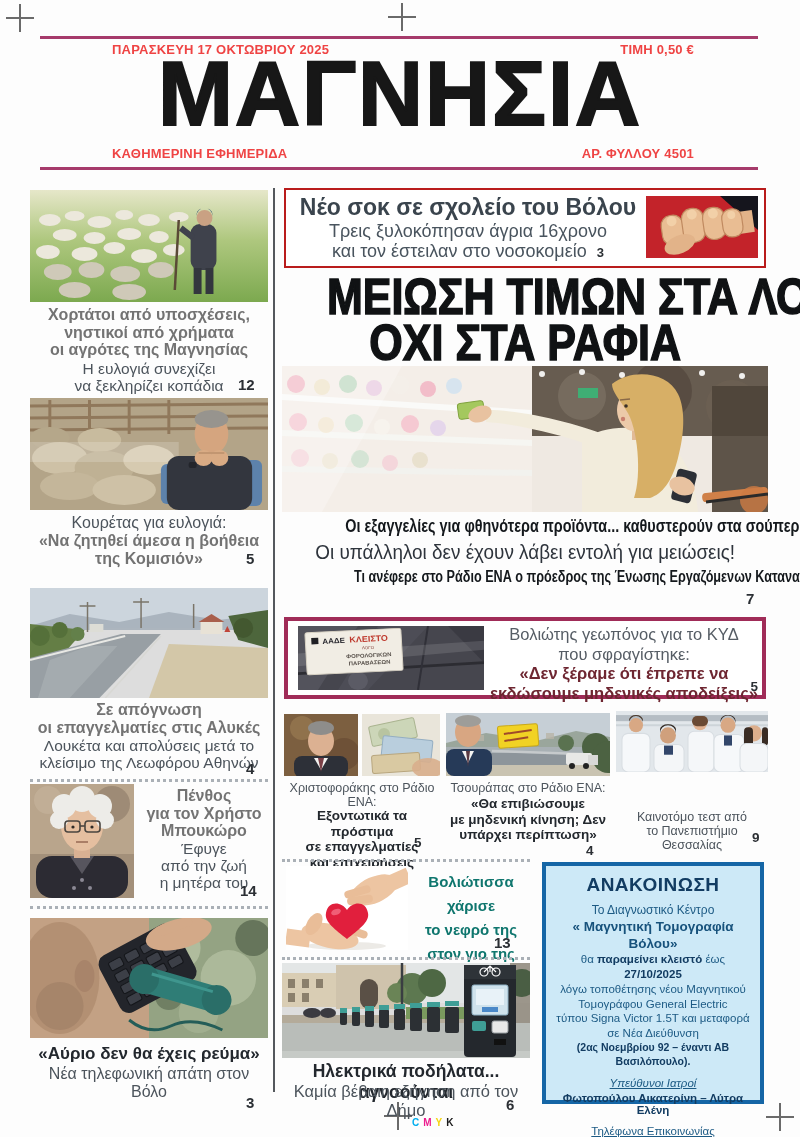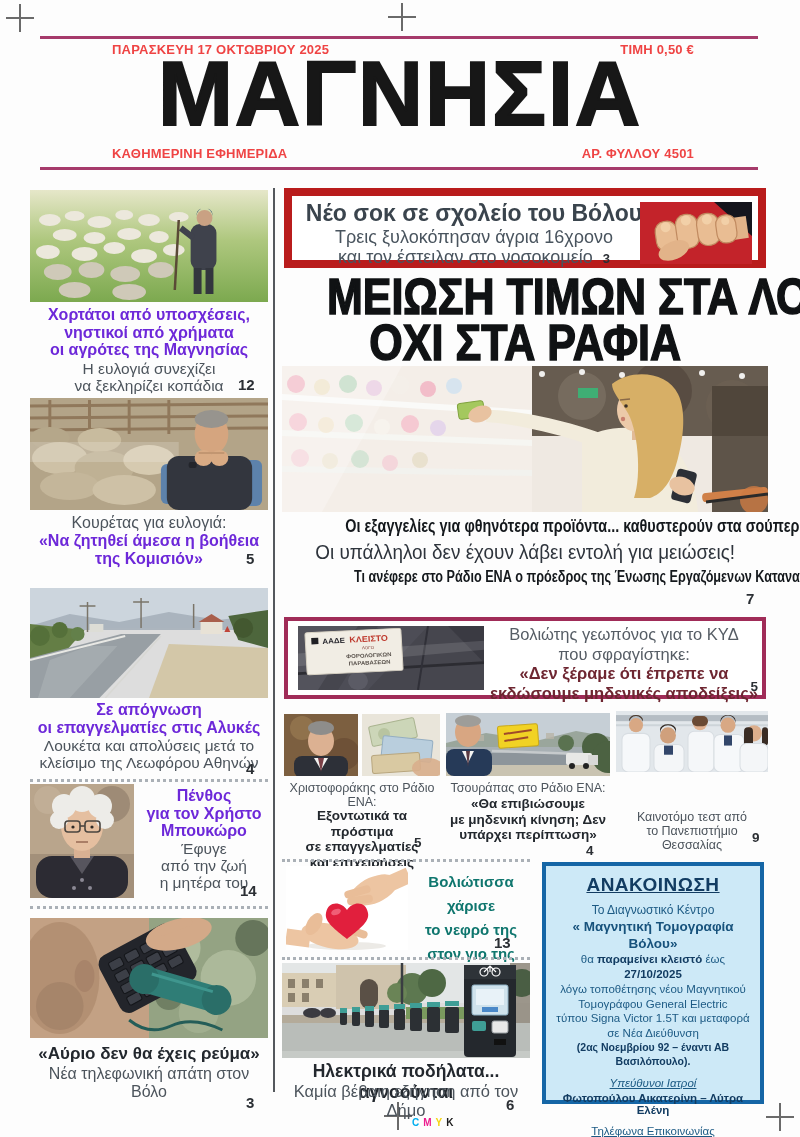--- a/index.html
+++ b/index.html
@@ -10,40 +10,40 @@
   .pre{white-space:pre-line;}
   .ctr{text-align:center;}
   .ph{position:absolute;overflow:hidden;background:#ddd;}
   .ph svg{display:block;width:100%;height:100%;}
   .cross{position:absolute;width:28px;height:28px;}
   .cross::before{content:"";position:absolute;left:0;right:0;top:13px;height:1.5px;background:#6a6a6a;}
   .cross::after{content:"";position:absolute;top:0;bottom:0;left:13px;width:1.5px;background:#6a6a6a;}
   .rule{position:absolute;height:2.5px;background:#a63b6b;}
   .smallcap{font-size:13px;font-weight:700;color:#ef4444;letter-spacing:.2px;}
   .masthead{font-size:90px;line-height:92px;font-weight:900;color:#171717;letter-spacing:2px;-webkit-text-stroke:2px #171717;}
-  .bluebox{position:absolute;border:8px solid #b91c1c;background:#fff;}
+  .bluebox{position:absolute;border:2px solid #b91c1c;background:#fff;}
   .bb-title{font-size:23px;font-weight:800;color:#3a444d;}
   .bb-line{font-size:18px;color:#49545e;}
   .mainhead{font-size:50px;line-height:46px;font-weight:900;color:#101214;-webkit-text-stroke:1.5px #101214;}
   .sq{display:inline-block;white-space:nowrap;}
   .cline{position:absolute;left:282px;width:486px;text-align:center;}
-  .lc-bold{font-size:16px;line-height:17.5px;font-weight:800;color:#6d28d9;}
+  .lc-bold{font-size:16px;line-height:17.5px;font-weight:800;color:#737373;}
   .lc-lead{font-size:16px;line-height:17.5px;color:#4c545c;}
   .lc-sub{font-size:15.5px;line-height:17px;color:#4c545c;}
   .pg{font-size:15px;font-weight:800;color:#2b2f34;}
   .dotted{position:absolute;height:0;border-top:3px dotted #aab0b6;}
   .vdiv{position:absolute;width:2px;background:#54585d;}
   .kyd-box{position:absolute;border:4px solid #a02c58;background:#fff;}
   .kyd-lead{font-size:16.5px;line-height:20px;color:#565d65;}
   .kyd-bold{font-size:16.5px;line-height:20px;font-weight:800;color:#6e2631;}
   .rc-lead{font-size:12.5px;line-height:14px;color:#4c545c;}
   .rc-bold{font-size:13.5px;line-height:15.5px;font-weight:800;color:#23282e;}
   .rc-sub{font-size:12.5px;line-height:14px;color:#4c545c;}
   .ann{position:absolute;background:#cde9f7;border:4px solid #1566a6;padding:8px 6px;text-align:center;color:#1c5a84;}
-  .ann .t{font-size:19px;font-weight:800;text-decoration:underline;color:#123c62;letter-spacing:.5px;margin-bottom:7px;}
+  .ann .t{font-size:19px;font-weight:800;color:#123c62;letter-spacing:.5px;margin-bottom:7px;}
   .ann .l1{font-size:12px;line-height:15px;}
   .ann .l2{font-size:13.5px;line-height:17px;font-weight:800;color:#17527c;}
   .ann .l3{font-size:11.5px;line-height:15px;}
   .ann .l3 b{color:#123c62;}
   .ann .body{font-size:11.5px;line-height:14.5px;}
   .ann .addr{font-size:10.5px;line-height:14px;font-weight:800;color:#123c62;}
   .ann .lbl{font-size:11.5px;font-style:italic;text-decoration:underline;margin-top:9px;}
   .ann .lbl2{font-size:11.5px;text-decoration:underline;margin-top:9px;}
   .ann .bold{font-size:11.5px;font-weight:800;color:#123c62;margin-top:3px;}
   .cmyk span{font-size:10px;font-weight:800;margin-right:4px;}

